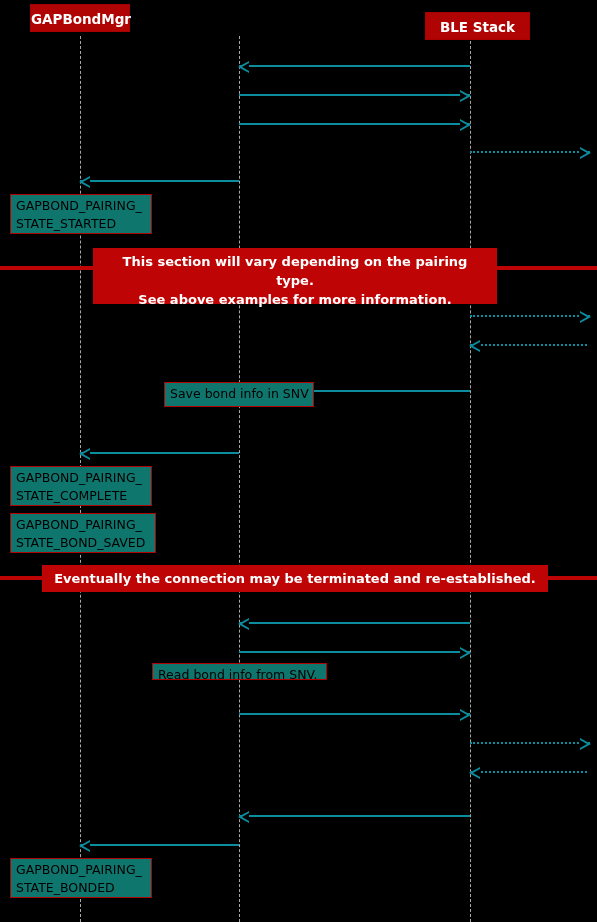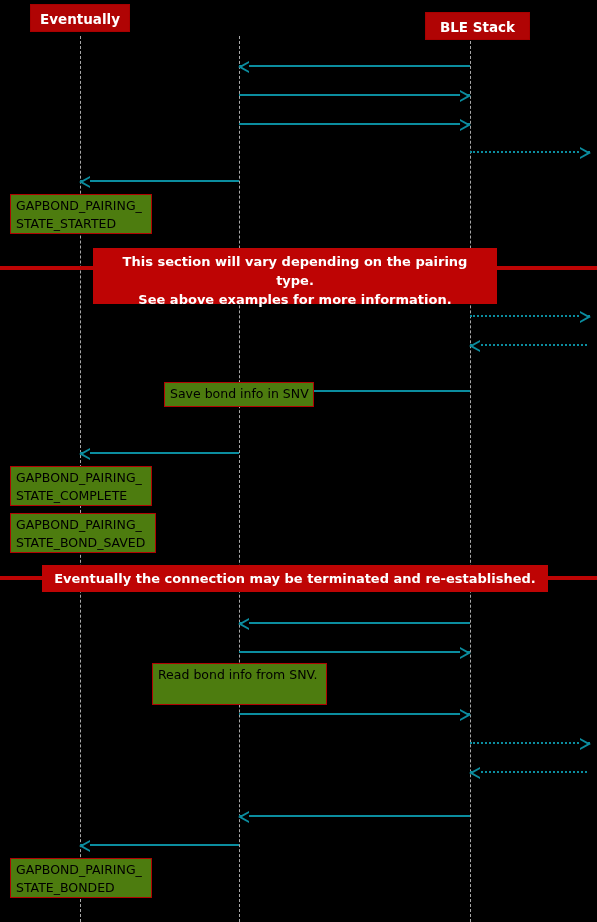--- a/index.html
+++ b/index.html
@@ -82,21 +82,21 @@
     border-left: 7px solid #000000;
   }
   .arrowhead.left::after {
     right: -11px;
     border-right: 7px solid #000000;
   }
 
   
   .note {
     position: absolute;
-    background: #4d7c0f;
+    background: #0f766e;
     border: 1px solid #B00404;
     color: #000000;
     font-size: 12.5px;
     line-height: 18px;
     padding: 2px 5px 3px 5px;
     white-space: pre;
     box-sizing: border-box;
     font-family: "DejaVu Sans", "Liberation Sans", sans-serif;
   }
 
@@ -124,21 +124,21 @@
 </head>
 <body>
 
 <div id="diagram">
 
   <div class="lifeline" style="left:80px"></div>
   <div class="lifeline" style="left:239px"></div>
   <div class="lifeline" style="left:470px"></div>
 
   <div class="participant" style="left:30px; width:100px;">
-    <span>Eventually</span>
+    <span>GAPBondMgr</span>
   </div>
   <div class="participant" style="left:425px; width:105px;margin-top:8px;">
     <span>BLE Stack</span>
   </div>
 
   <div class="msg" style="left:239px; width:231px; top:65px;">
     <span class="arrowhead left"></span>
   </div>
 
   <div class="msg" style="left:239px; width:231px; top:94px;">
@@ -205,21 +205,21 @@
 STATE_STARTED</div>
 
   <div class="note" style="left:164px; top:382px; width:150px; height:25px;">Save bond info in SNV</div>
 
   <div class="note" style="left:10px; top:466px; width:142px; height:40px;">GAPBOND_PAIRING_
 STATE_COMPLETE</div>
 
   <div class="note" style="left:10px; top:513px; width:146px; height:40px;">GAPBOND_PAIRING_
 STATE_BOND_SAVED</div>
 
-  <div class="note" style="left:152px; top:663px; width:175px; height:42px;">Read bond info from SNV.</div>
+  <div class="note" style="left:152px; top:663px; width:175px; height:17px;">Read bond info from SNV.</div>
 
   <div class="note" style="left:10px; top:858px; width:142px; height:40px;">GAPBOND_PAIRING_
 STATE_BONDED</div>
 
   <div class="divider-line" style="top:266px;"></div>
   <div class="divider-box" style="left:93px; top:248px; width:404px; height:56px;">This section will vary depending on the pairing type.
 See above examples for more information.</div>
 
   <div class="divider-line" style="top:576px;"></div>
   <div class="divider-box" style="left:42px; top:565px; width:506px; height:27px;">Eventually the connection may be terminated and re-established.</div>

